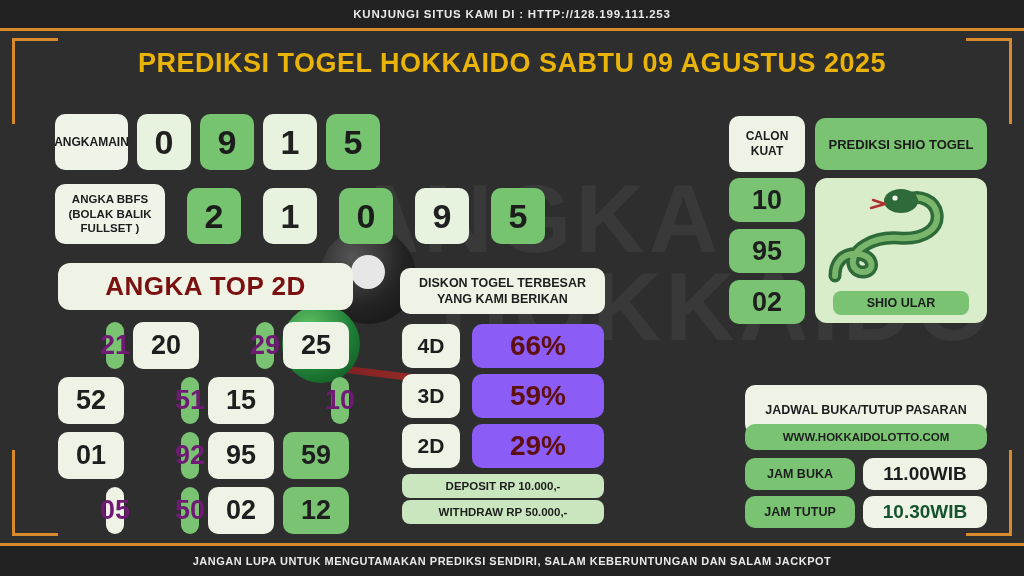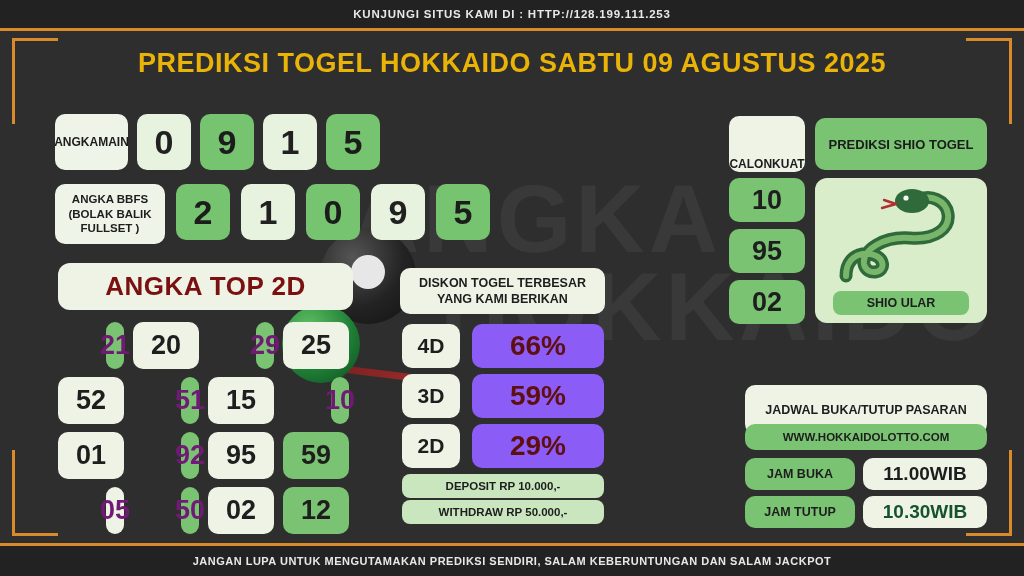--- a/index.html
+++ b/index.html
@@ -121,21 +121,21 @@
     padding: 4px;
   }
   .am-row { position: absolute; left: 55px; top: 114px; display: flex; gap: 9px; align-items: center; }
   .am-label { width: 73px; height: 56px; }
   .num-big {
     width: 54px; height: 56px;
     font-size: 34px; font-weight: bold;
     border-radius: 10px;
     display: flex; align-items: center; justify-content: center;
   }
-  .bbfs-row { position: absolute; left: 55px; top: 184px; display: flex; gap: 11px; align-items: flex-start; }
+  .bbfs-row { position: absolute; left: 55px; top: 184px; display: flex; gap: 22px; align-items: flex-end; }
   .bbfs-label { width: 110px; height: 60px; font-size: 11.5px; }
 
   .top2d-title {
     position: absolute; left: 58px; top: 263px;
     width: 295px; height: 47px;
     background: #eef3e6;
     border-radius: 12px;
     color: #7b1010;
     font-size: 26px; font-weight: bold;
     display: flex; align-items: center; justify-content: center;
@@ -188,21 +188,21 @@
     display: flex; align-items: center; justify-content: center;
   }
 
   
   .calon-label {
     position: absolute; left: 729px; top: 116px;
     width: 76px; height: 56px;
     background: #eef3e6; color: #1d1d1d;
     border-radius: 10px;
     font-size: 12px; font-weight: bold;
-    display: flex; flex-direction: row; align-items: flex-end; justify-content: center;
+    display: flex; flex-direction: column; align-items: center; justify-content: center;
     line-height: 1.25;
   }
   .shio-title {
     position: absolute; left: 815px; top: 118px;
     width: 172px; height: 52px;
     background: #79c373; color: #1b1b1b;
     border-radius: 10px;
     font-size: 13px; font-weight: bold;
     display: flex; align-items: center; justify-content: center;
   }
@@ -210,21 +210,21 @@
   .ck-cell {
     width: 76px; height: 44px; border-radius: 10px;
     background: #79c373; color: #1e1e1e;
     font-size: 27px; font-weight: bold;
     display: flex; align-items: center; justify-content: center;
   }
   .shio-card {
     position: absolute; left: 815px; top: 178px;
     width: 172px; height: 145px;
     background: #d9edcb; border-radius: 12px;
-    display: flex; flex-direction: column; align-items: center; justify-content: flex-start;
+    display: flex; flex-direction: column; justify-content: flex-start;
     padding-top: 6px;
   }
   .shio-name {
     position: absolute; bottom: 8px; left: 18px; right: 18px;
     height: 24px; border-radius: 8px;
     background: #79c373; color: #1d1d1d;
     font-size: 12.5px; font-weight: bold;
     display: flex; align-items: center; justify-content: center;
   }
   .r-pill {

